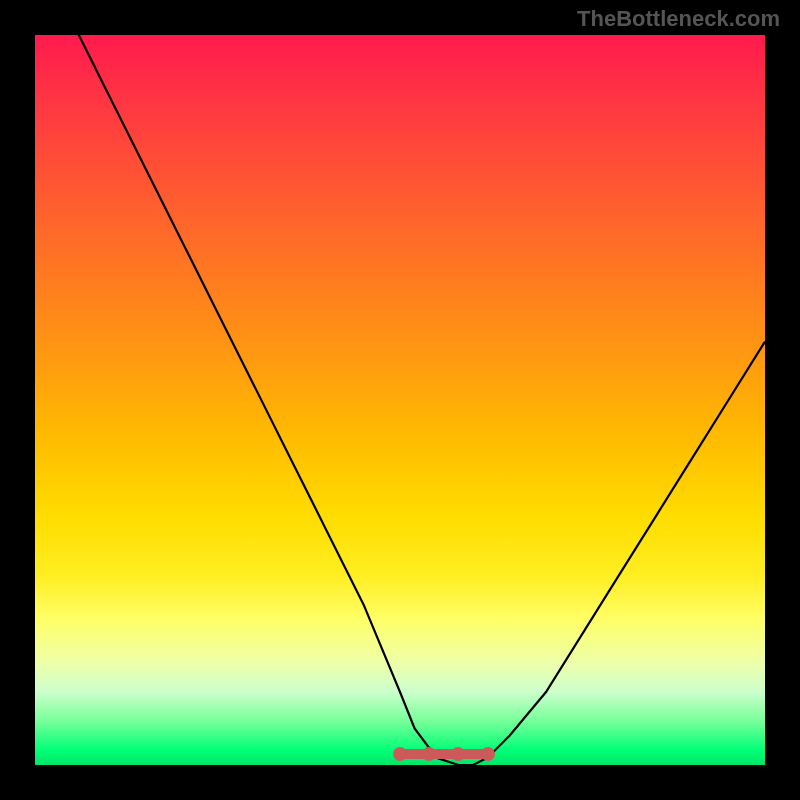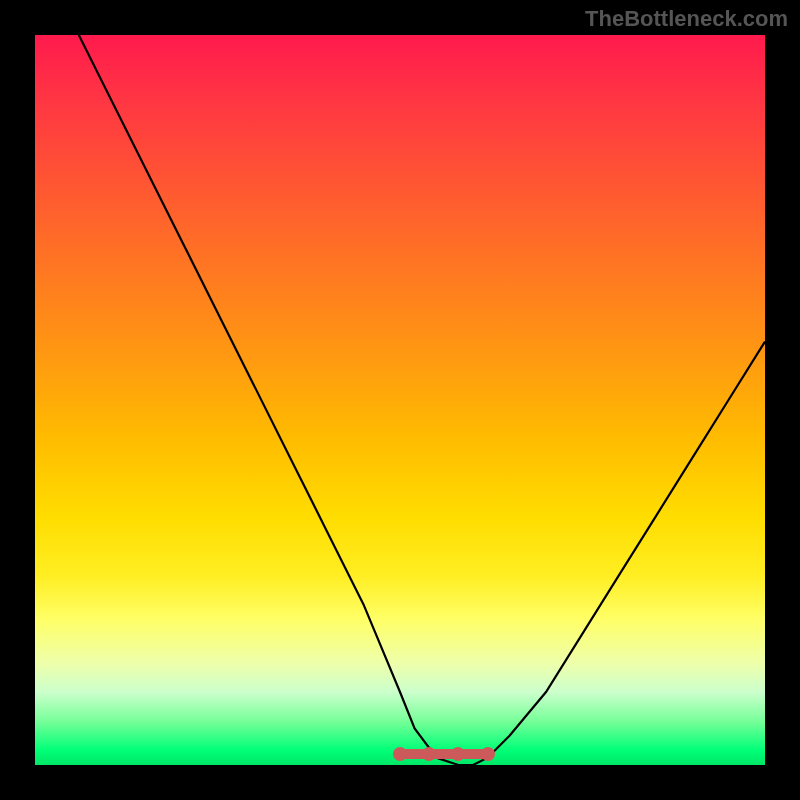--- a/index.html
+++ b/index.html
@@ -7,21 +7,21 @@
     width: 800px;
     height: 800px;
     background: #000;
     position: relative;
     font-family: Arial, sans-serif;
     overflow: hidden;
   }
   .watermark {
     position: absolute;
     top: 6px;
-    right: 12px;
+    right: 20px;
     color: #555;
     font-size: 22px;
     font-weight: bold;
     z-index: 10;
   }
   .plot-area {
     position: absolute;
     left: 35px;
     top: 35px;
     width: 730px;

